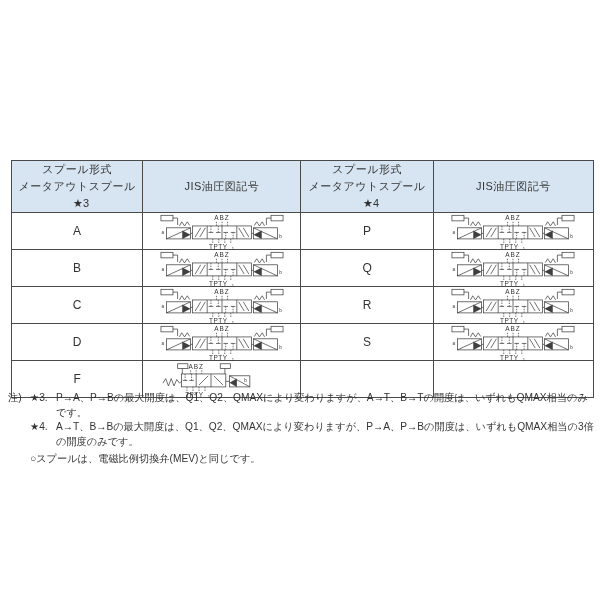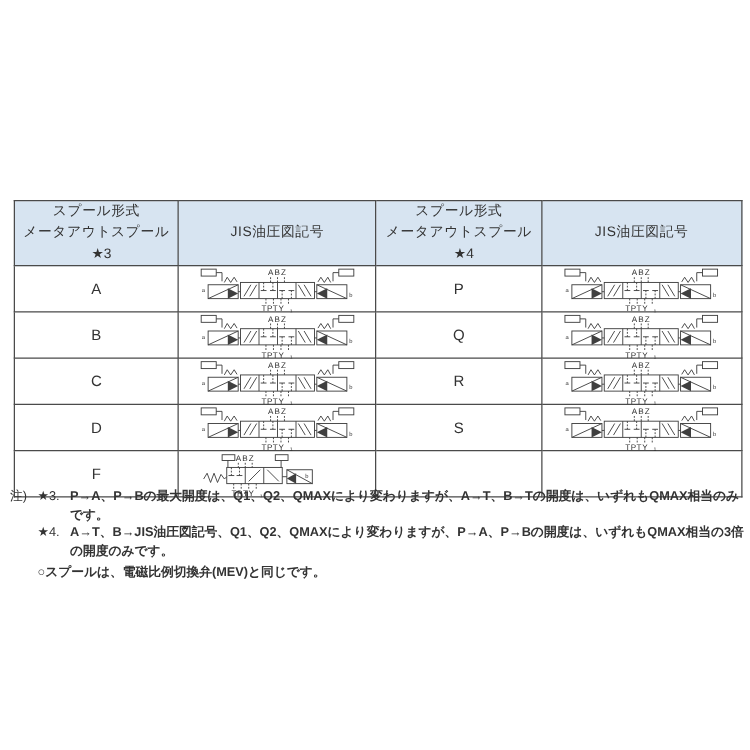--- a/index.html
+++ b/index.html
@@ -27,21 +27,21 @@
   .sym-wrap{display:flex;justify-content:center;align-items:center;height:36px;}
   .sym-wrap.left{justify-content:flex-start;padding-left:16px;}
   .valve{display:block;}
 
   
   .notes{position:absolute;left:8px;top:391px;width:589px;
          font-size:10.2px;line-height:14.6px;color:#333;}
   .note-row{display:flex;align-items:flex-start;}
   .np{width:22px;flex:none;}
   .nm{width:26px;flex:none;}
-  .nt{flex:1;font-weight:bold;}
+  .nt{flex:1;}
   .note-row.circle{margin-top:3px;justify-content:center;}
   .note-row.circle .nt span{display:inline;}
 
   svg text{font-family:"Liberation Sans","DejaVu Sans",sans-serif;}
   .defs-holder{position:absolute;width:0;height:0;overflow:hidden;}
 </style>
 </head>
 <body>
 
 <div class="defs-holder">
@@ -248,21 +248,21 @@
 
   <div class="notes">
     <div class="note-row">
       <span class="np">注)</span>
       <span class="nm">★3.</span>
       <div class="nt">P→A、P→Bの最大開度は、Q1、Q2、QMAXにより変わりますが、A→T、B→Tの開度は、いずれもQMAX相当のみです。</div>
     </div>
     <div class="note-row">
       <span class="np"></span>
       <span class="nm">★4.</span>
-      <div class="nt">A→T、B→JIS油圧図記号、Q1、Q2、QMAXにより変わりますが、P→A、P→Bの開度は、いずれもQMAX相当の3倍の開度のみです。</div>
+      <div class="nt">A→T、B→Bの最大開度は、Q1、Q2、QMAXにより変わりますが、P→A、P→Bの開度は、いずれもQMAX相当の3倍の開度のみです。</div>
     </div>
     <div class="note-row circle">
       <span class="np"></span>
       <div class="nt">
         <span>○</span><span>スプールは、電磁比例切換弁(MEV)と同じです。</span>
       </div>
     </div>
   </div>
 
 </div>

